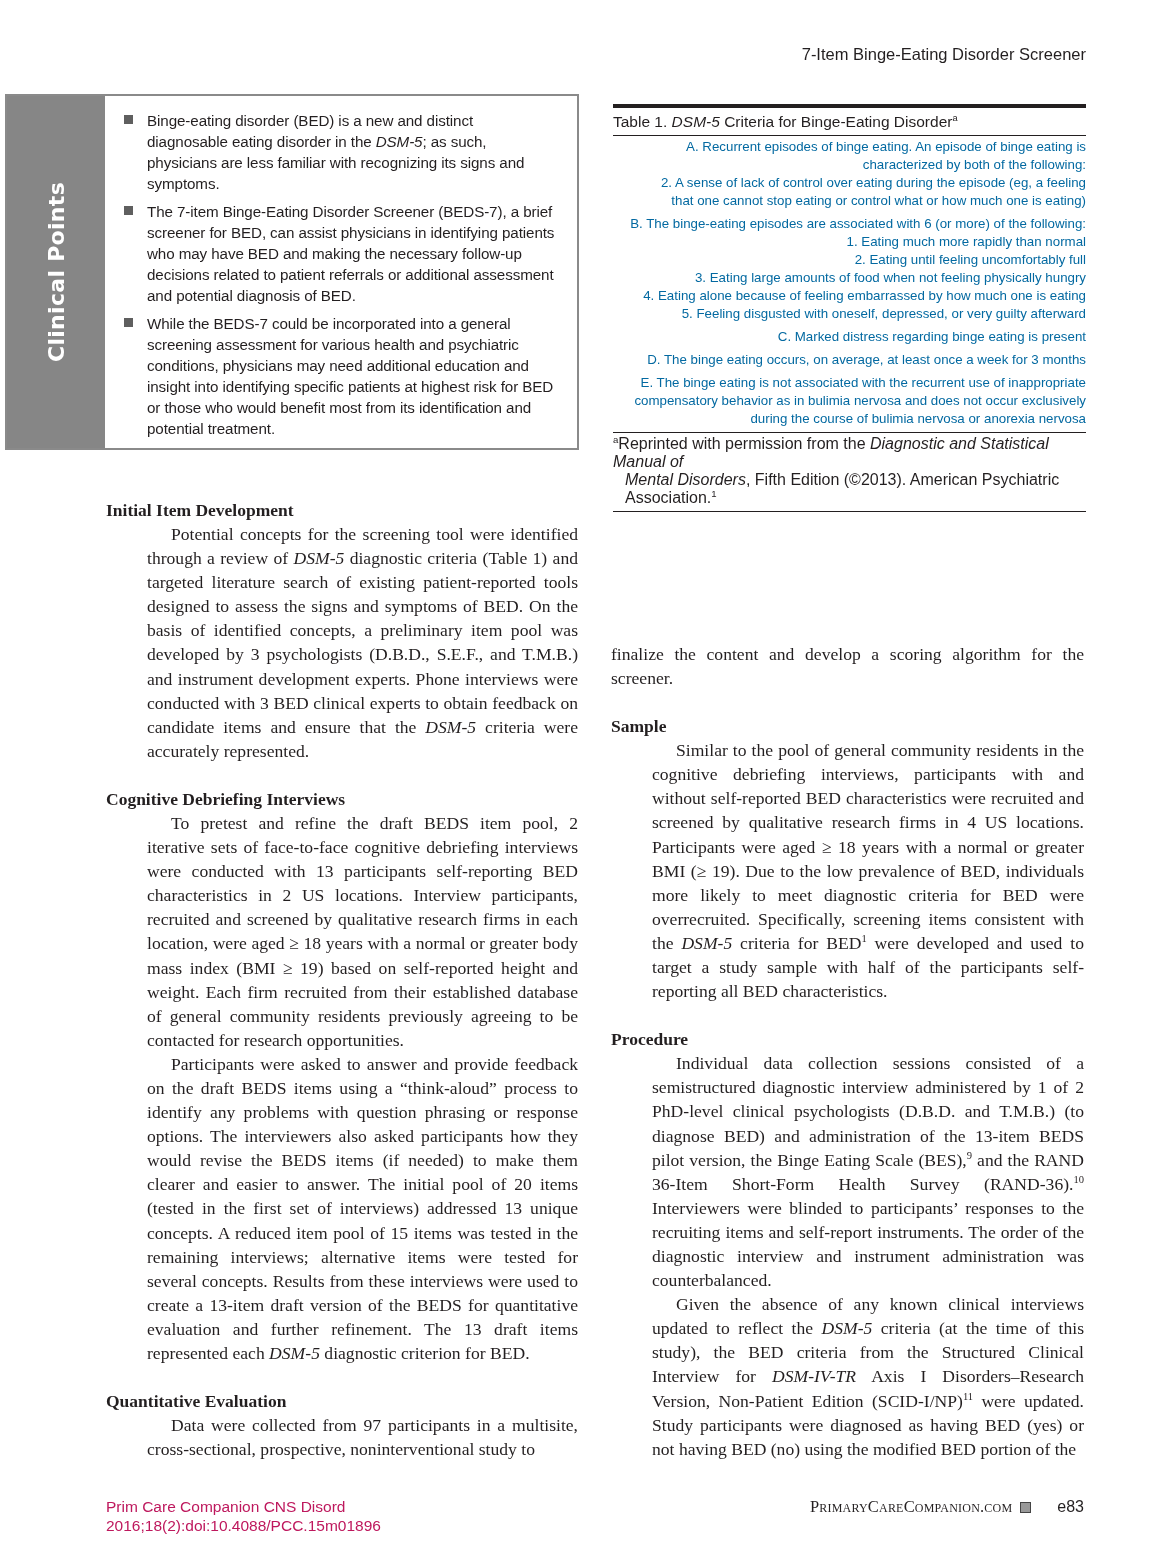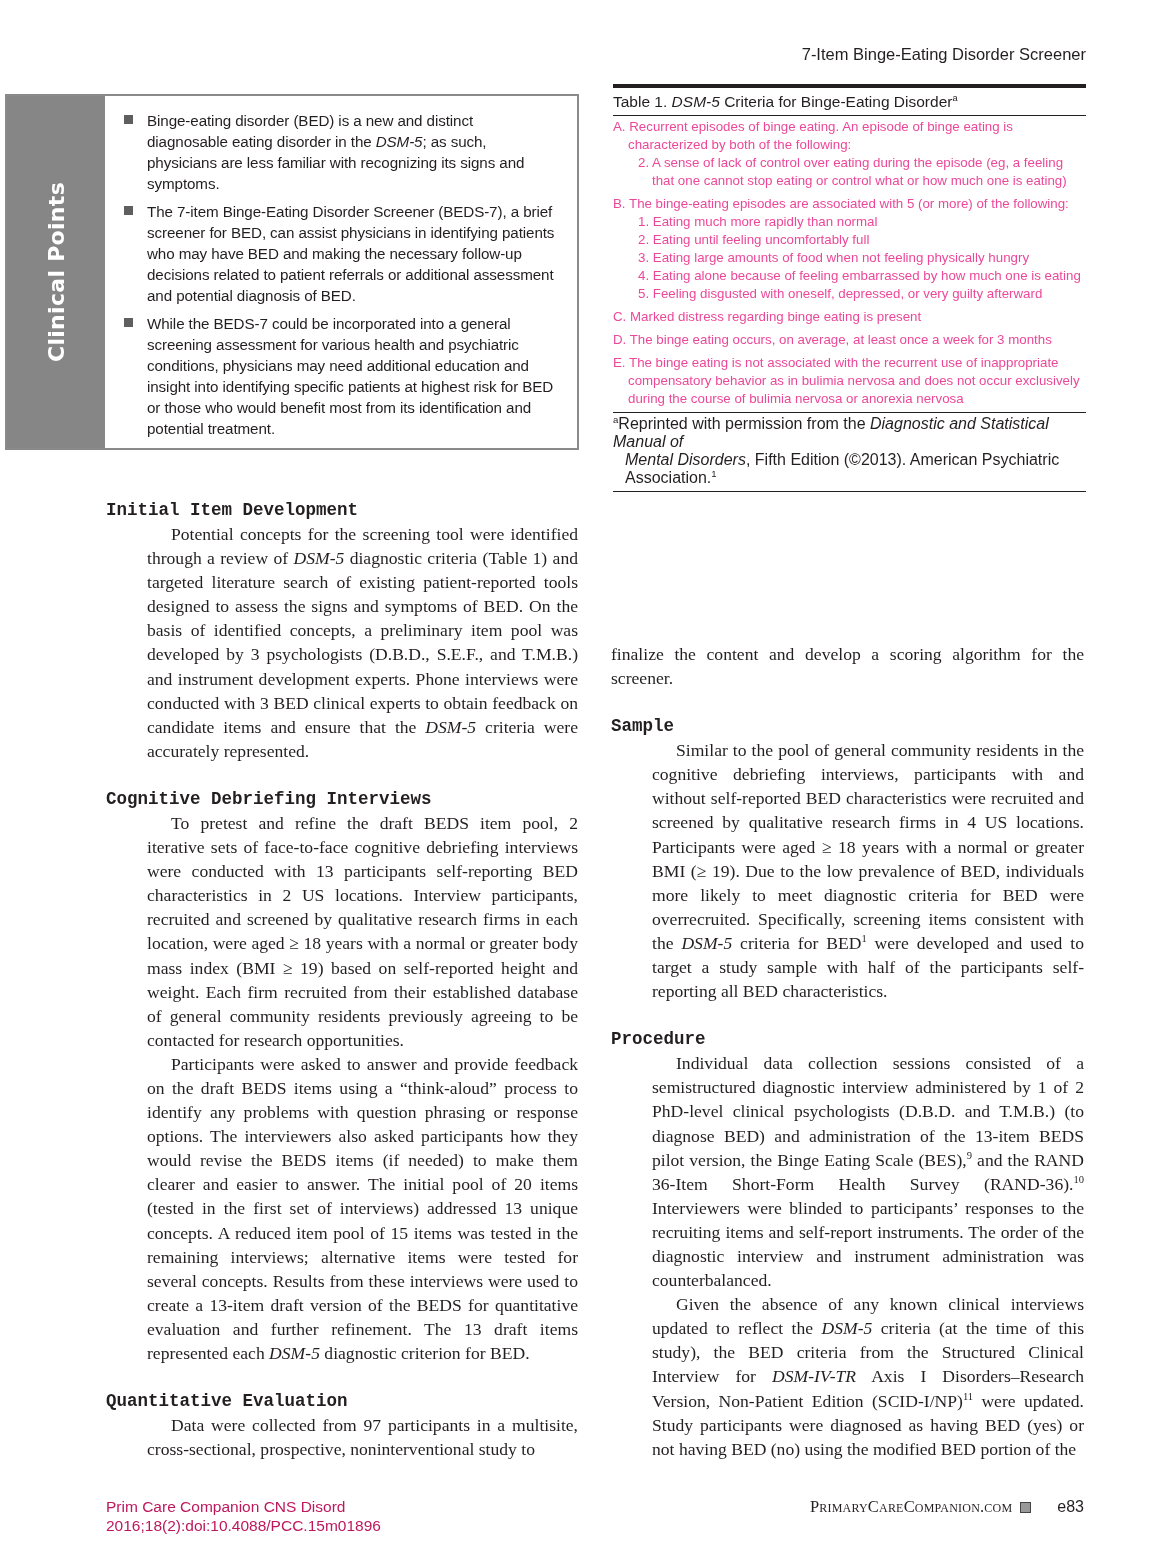--- a/index.html
+++ b/index.html
@@ -30,43 +30,43 @@
   .cp-item {
     position: relative; padding-left: 24px; margin-bottom: 7px;
     font-family: "Liberation Sans", sans-serif; font-size: 15.2px; line-height: 21px;
     color: #231f20; letter-spacing: -0.1px;
   }
   .cp-bullet {
     position: absolute; left: 1px; top: 5px; width: 9px; height: 9px; background: #5f5f5f;
   }
 
   
-  .table1 { position: absolute; left: 613px; top: 84px; width: 473px; }
+  .table1 { position: absolute; left: 613px; top: 104px; width: 473px; }
   .t-topbar { height: 4px; background: #231f20; }
   .t-title {
     font-family: "Liberation Sans", sans-serif; font-size: 15.5px; line-height: 24px;
     padding-top: 2px; border-bottom: 1px solid #231f20; padding-bottom: 1px;
   }
-  .t-body { font-family: "Liberation Sans", sans-serif; font-size: 13.3px; line-height: 18px; color: #ec4899; }
+  .t-body { font-family: "Liberation Sans", sans-serif; font-size: 13.3px; line-height: 18px; color: #0369a1; text-align: right; }
   .crit { padding-left: 15px; text-indent: -15px; margin-top: 5px; }
   .crit:first-child { margin-top: 2px; }
   .sub { padding-left: 39px; text-indent: -14px; }
   .t-foot {
     font-family: "Liberation Sans", sans-serif; font-size: 16px; line-height: 18px;
     border-top: 1px solid #231f20; border-bottom: 1px solid #231f20;
     margin-top: 4px; padding: 2px 0 4px 0;
   }
   .t-foot .fline2 { padding-left: 12px; }
 
   
   .col { position: absolute; font-family: "Liberation Serif", serif; font-size: 17.6px; line-height: 24.1px; color: #231f20; text-align: justify; }
   .col-left { left: 106px; top: 498px; width: 472px; }
   .col-right { left: 611px; top: 642px; width: 473px; }
   .sec-head {
-    font-family: Liberation Mono, monospace; font-weight: bold; font-size: 17.5px; line-height: 24px;
+    font-family: Liberation Serif, serif; font-weight: bold; font-size: 17.5px; line-height: 24px;
     color: #231f20; text-align: left; font-weight: 600;
   }
   .para { text-indent: 24px; margin-left: 41px; }
   .gap { height: 24px; }
   sup { font-size: 0.6em; line-height: 0; vertical-align: super; }
 
   
   .footer-left {
     position: absolute; left: 106px; top: 1497px;
     font-family: "Liberation Sans", sans-serif; font-size: 15.5px; line-height: 19px; color: #be185d;
@@ -94,21 +94,21 @@
     <li class="cp-item"><span class="cp-bullet"></span><span><span>While the BEDS-7 could be incorporated into a general screening assessment for various health and psychiatric conditions, physicians may need additional education and insight into identifying specific patients at highest risk for BED or those who would benefit most from its identification and potential treatment.</span></span></li>
   </ul>
 </div>
 
 <div class="table1">
   <div class="t-topbar"></div>
   <div class="t-title"><span>Table 1. </span><i>DSM-5</i><span> Criteria for Binge-Eating Disorder</span><sup>a</sup></div>
   <div class="t-body" id="t-body">
       <div class="crit">A. Recurrent episodes of binge eating. An episode of binge eating is characterized by both of the following:</div>
       <div class="sub">2. A sense of lack of control over eating during the episode (eg, a feeling that one cannot stop eating or control what or how much one is eating)</div>
-      <div class="crit">B. The binge-eating episodes are associated with 5 (or more) of the following:</div>
+      <div class="crit">B. The binge-eating episodes are associated with 6 (or more) of the following:</div>
       <div class="sub">1. Eating much more rapidly than normal</div>
       <div class="sub">2. Eating until feeling uncomfortably full</div>
       <div class="sub">3. Eating large amounts of food when not feeling physically hungry</div>
       <div class="sub">4. Eating alone because of feeling embarrassed by how much one is eating</div>
       <div class="sub">5. Feeling disgusted with oneself, depressed, or very guilty afterward</div>
       <div class="crit">C. Marked distress regarding binge eating is present</div>
       <div class="crit">D. The binge eating occurs, on average, at least once a week for 3 months</div>
       <div class="crit">E. The binge eating is not associated with the recurrent use of inappropriate compensatory behavior as in bulimia nervosa and does not occur exclusively during the course of bulimia nervosa or anorexia nervosa</div>
     </div>
   <div class="t-foot">

